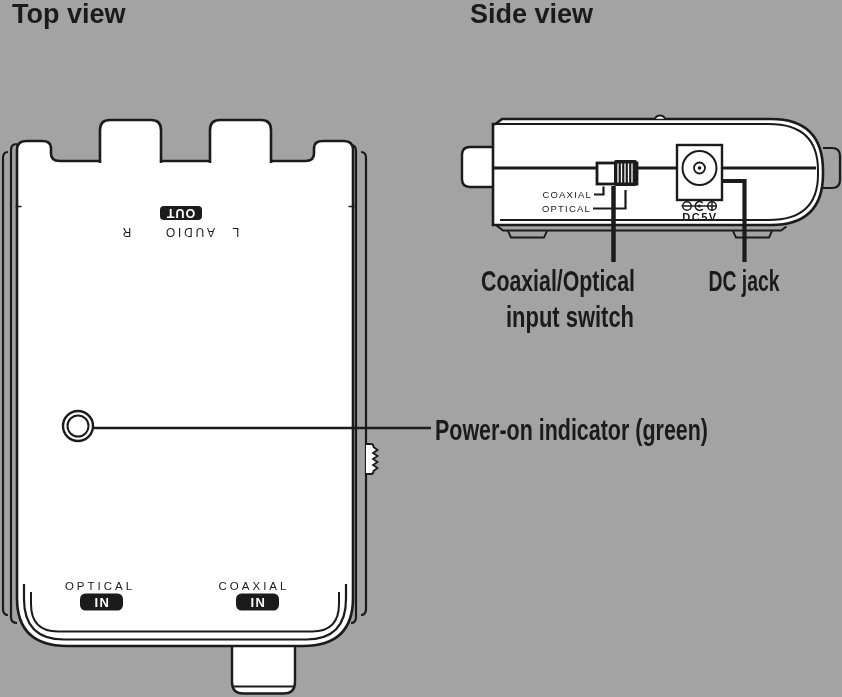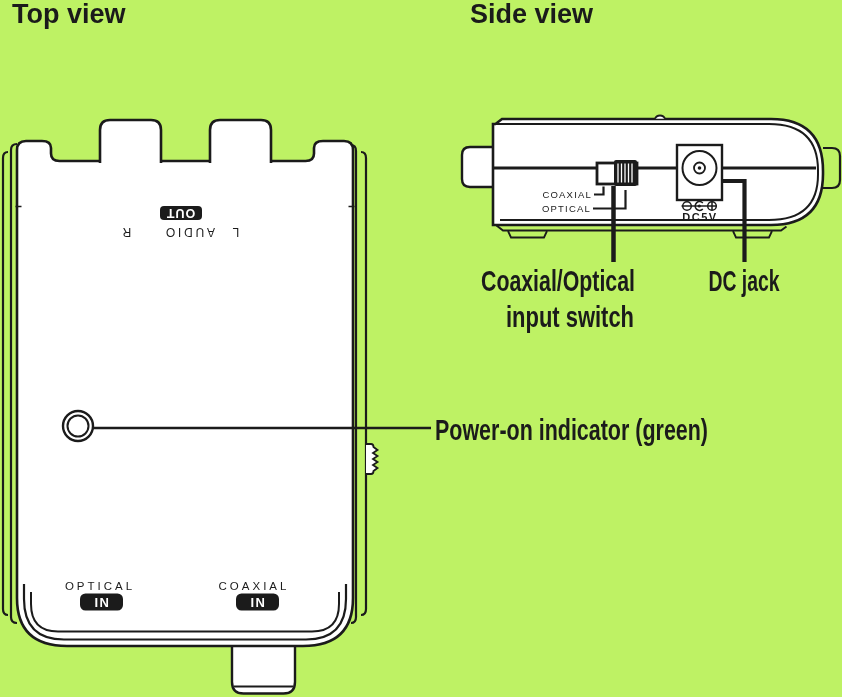--- a/index.html
+++ b/index.html
@@ -1,16 +1,16 @@
 <!DOCTYPE html>
 <html><head>
 <meta charset="utf-8">
 <style>
   html,body{margin:0;padding:0;background:#ffffff;}
-  .page{position:relative;width:842px;height:697px;background:#bef264;overflow:hidden;}
+  .page{position:relative;width:842px;height:697px;background:#a3a3a3;overflow:hidden;}
   svg{display:block;}
   text{fill:#1b1b1b;font-family:"Liberation Sans",sans-serif;}
   .heading{font-size:27px;font-weight:700;}
   .note{font-size:30px;font-weight:700;}
   .dev{font-size:11.5px;letter-spacing:3px;}
   .devsmall{font-size:9.5px;letter-spacing:1.2px;}
   .dc5v{font-size:11px;font-weight:700;letter-spacing:1.5px;}
   .badgetext{font-size:13px;font-weight:700;letter-spacing:1.5px;fill:#ffffff;}
   .outtext{font-size:12.5px;font-weight:700;letter-spacing:1px;fill:#ffffff;}
   .rlabel{font-size:12px;letter-spacing:0;}

